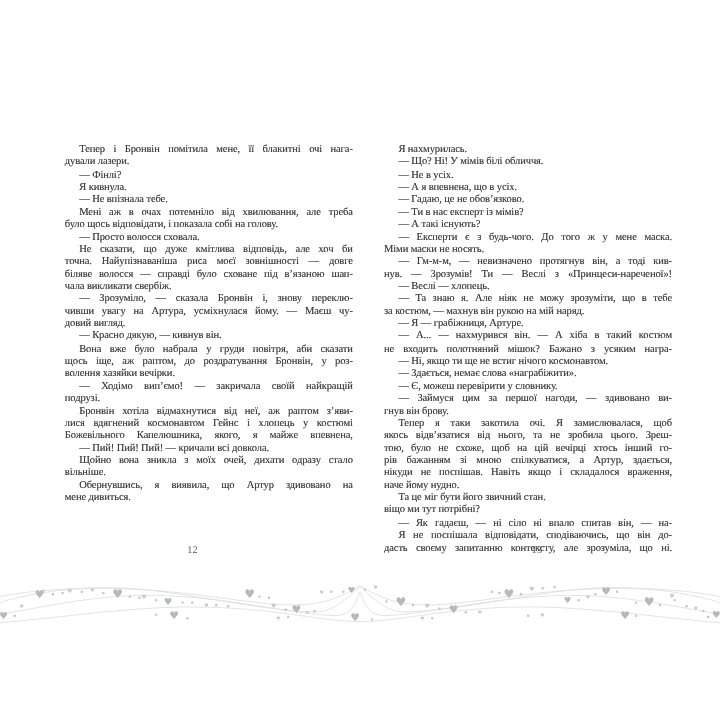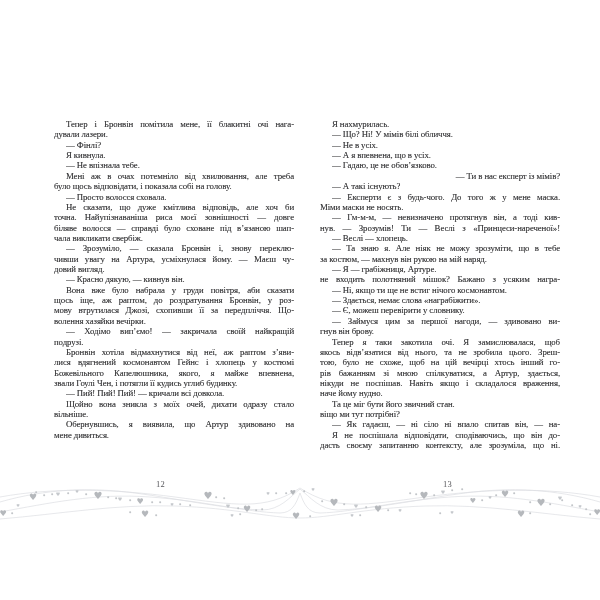--- a/index.html
+++ b/index.html
@@ -6,21 +6,21 @@
   #stage{position:relative;width:600px;height:600px;background:#ffffff;overflow:hidden;
          font-family:"Liberation Serif","DejaVu Serif",serif;}
   .col{position:absolute;top:119px;width:240px;}
   #left-col{left:54px;}
   #right-col{left:320px;}
   .line{font-size:8.8px;line-height:10.36px;height:10.36px;color:#3a3a3c;
         letter-spacing:-0.1px;white-space:nowrap;text-align:left;
         text-shadow:0 0 .3px rgba(58,58,60,.55);}
   .line.just{white-space:normal;text-align:justify;text-align-last:justify;}
   .line.ind{padding-left:12px;}
-  .pagenum{position:absolute;top:479px;font-size:8.5px;color:#56565a;
+  .pagenum{position:absolute;top:453px;font-size:8.5px;color:#56565a;
            letter-spacing:.2px;}
   #pagenum-left{left:156px;}
   #pagenum-right{left:443px;}
   #deco{position:absolute;left:0;top:0;width:600px;height:600px;pointer-events:none;}
   .heart{position:absolute;transform:translate(-50%,-50%);
          font-family:"DejaVu Sans",sans-serif;line-height:1;}
   .dot{position:absolute;width:1.7px;height:1.7px;border-radius:50%;
        transform:translate(-50%,-50%);}
 </style>
 </head>
@@ -40,50 +40,49 @@
       <div class="line ind just" style="color: rgb(58, 58, 60);">Не сказати, що дуже кмітлива відповідь, але хоч би</div>
       <div class="line just" style="color: rgb(58, 58, 60);">точна. Найупізнаваніша риса моєї зовнішності — довге</div>
       <div class="line just" style="color: rgb(58, 58, 60);">біляве волосся — справді було сховане під в’язаною шап-</div>
       <div class="line" style="color: rgb(58, 58, 60);">чала викликати свербіж.</div>
       <div class="line ind just" style="color: rgb(58, 58, 60);">— Зрозуміло, — сказала Бронвін і, знову переклю-</div>
       <div class="line just" style="color: rgb(58, 58, 60);">чивши увагу на Артура, усміхнулася йому. — Маєш чу-</div>
       <div class="line" style="color: rgb(58, 58, 60);">довий вигляд.</div>
       <div class="line ind" style="color: rgb(58, 58, 60);">— Красно дякую, — кивнув він.</div>
       <div class="line ind just" style="color: rgb(58, 58, 60);">Вона вже було набрала у груди повітря, аби сказати</div>
       <div class="line just" style="color: rgb(58, 58, 60);">щось іще, аж раптом, до роздратування Бронвін, у роз-</div>
-      <div class="line just" style="color: rgb(58, 58, 60);">мову втрутилася Джозі, схопивши її за передпліччя. Що-</div>
       <div class="line" style="color: rgb(58, 58, 60);">волення хазяйки вечірки.</div>
       <div class="line ind just" style="color: rgb(58, 58, 60);">— Ходімо вип’ємо! — закричала своїй найкращій</div>
       <div class="line" style="color: rgb(58, 58, 60);">подрузі.</div>
       <div class="line ind just" style="color: rgb(58, 58, 60);">Бронвін хотіла відмахнутися від неї, аж раптом з’яви-</div>
       <div class="line just" style="color: rgb(58, 58, 60);">лися вдягнений космонавтом Гейнс і хлопець у костюмі</div>
       <div class="line just" style="color: rgb(58, 58, 60);">Божевільного Капелюшника, якого, я майже впевнена,</div>
-      <div class="line" style="color: rgb(58, 58, 60);">звали Гоулі Чен, і потягли її кудись углиб будинку.</div>
       <div class="line ind" style="color: rgb(58, 58, 60);">— Пий! Пий! Пий! — кричали всі довкола.</div>
       <div class="line ind just" style="color: rgb(58, 58, 60);">Щойно вона зникла з моїх очей, дихати одразу стало</div>
       <div class="line" style="color: rgb(58, 58, 60);">вільніше.</div>
       <div class="line ind just" style="color: rgb(58, 58, 60);">Обернувшись, я виявила, що Артур здивовано на</div>
       <div class="line" style="color: rgb(58, 58, 60);">мене дивиться.</div>
     </div>
   <div class="col" id="right-col">
       <div class="line ind" style="color: rgb(58, 58, 60);">Я нахмурилась.</div>
       <div class="line ind" style="color: rgb(58, 58, 60);">— Що? Ні! У мімів білі обличчя.</div>
       <div class="line ind" style="color: rgb(58, 58, 60);">— Не в усіх.</div>
       <div class="line ind" style="color: rgb(58, 58, 60);">— А я впевнена, що в усіх.</div>
       <div class="line ind" style="color: rgb(58, 58, 60);">— Гадаю, це не обов’язково.</div>
-      <div class="line ind" style="color: rgb(58, 58, 60); text-align: right;">— Ти в нас експерт із мімів?</div>
+      <div class="line ind" style="color: rgb(58, 58, 60);">— Ти в нас експерт із мімів?</div>
       <div class="line ind" style="color: rgb(58, 58, 60);">— А такі існують?</div>
       <div class="line ind just" style="color: rgb(58, 58, 60);">— Експерти є з будь-чого. До того ж у мене маска.</div>
       <div class="line" style="color: rgb(58, 58, 60);">Міми маски не носять.</div>
       <div class="line ind just" style="color: rgb(58, 58, 60);">— Гм-м-м, — невизначено протягнув він, а тоді кив-</div>
       <div class="line just" style="color: rgb(58, 58, 60);">нув. — Зрозумів! Ти — Веслі з «Принцеси-нареченої»!</div>
       <div class="line ind" style="color: rgb(58, 58, 60);">— Веслі — хлопець.</div>
       <div class="line ind just" style="color: rgb(58, 58, 60);">— Та знаю я. Але ніяк не можу зрозуміти, що в тебе</div>
       <div class="line" style="color: rgb(58, 58, 60);">за костюм, — махнув він рукою на мій наряд.</div>
       <div class="line ind" style="color: rgb(58, 58, 60);">— Я — грабіжниця, Артуре.</div>
+      <div class="line ind just" style="color: rgb(58, 58, 60);">— А... — нахмурився він. — А хіба в такий костюм</div>
       <div class="line just" style="color: rgb(58, 58, 60);">не входить полотняний мішок? Бажано з усяким награ-</div>
       <div class="line ind" style="color: rgb(58, 58, 60);">— Ні, якщо ти ще не встиг нічого космонавтом.</div>
       <div class="line ind" style="color: rgb(58, 58, 60);">— Здається, немає слова «награбіжити».</div>
       <div class="line ind" style="color: rgb(58, 58, 60);">— Є, можеш перевірити у словнику.</div>
       <div class="line ind just" style="color: rgb(58, 58, 60);">— Займуся цим за першої нагоди, — здивовано ви-</div>
       <div class="line" style="color: rgb(58, 58, 60);">гнув він брову.</div>
       <div class="line ind just" style="color: rgb(58, 58, 60);">Тепер я таки закотила очі. Я замислювалася, щоб</div>
       <div class="line just" style="color: rgb(58, 58, 60);">якось відв’язатися від нього, та не зробила цього. Зреш-</div>
       <div class="line just" style="color: rgb(58, 58, 60);">тою, було не схоже, щоб на цій вечірці хтось інший го-</div>
       <div class="line just" style="color: rgb(58, 58, 60);">рів бажанням зі мною спілкуватися, а Артур, здається,</div>

